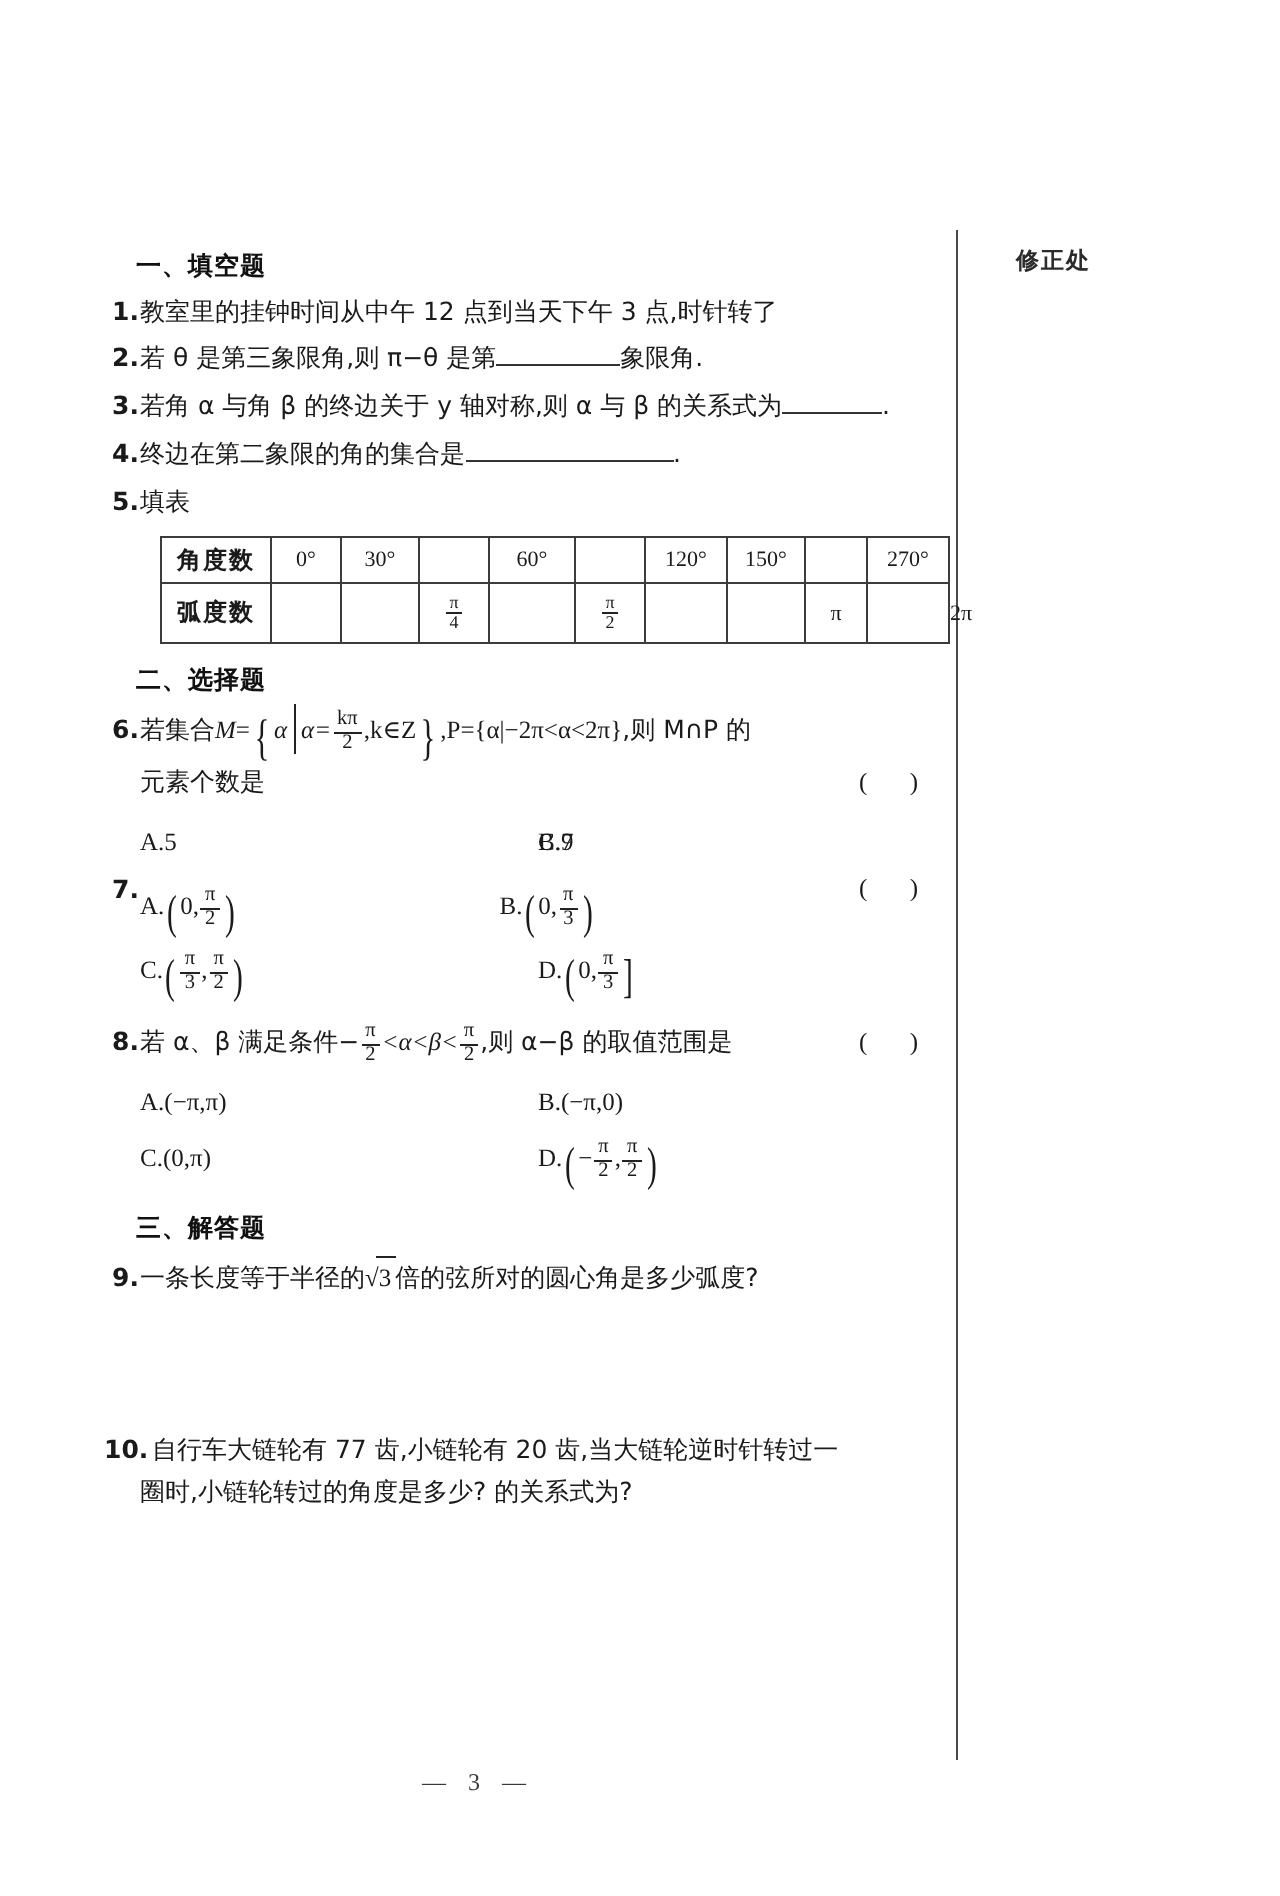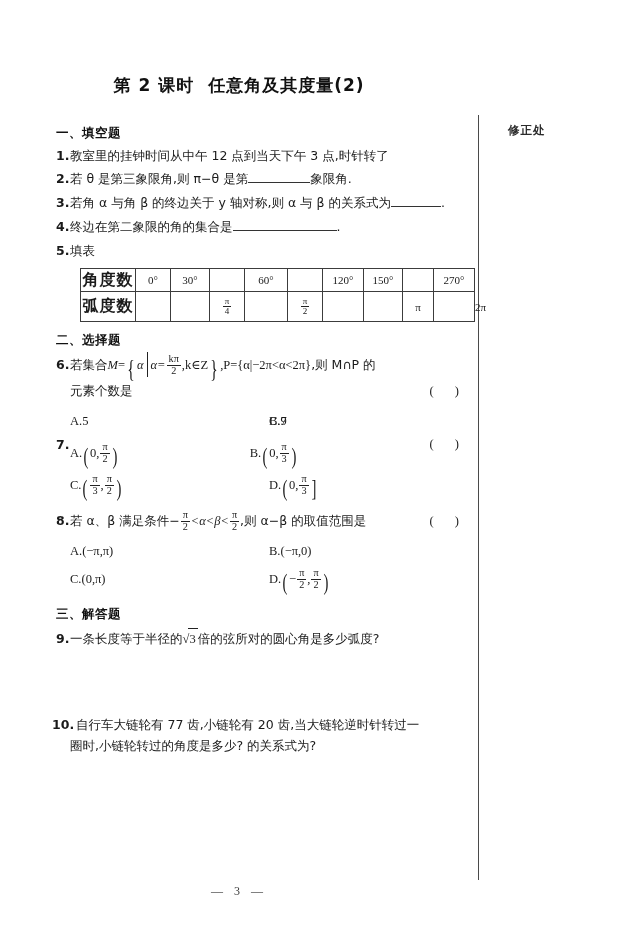--- a/index.html
+++ b/index.html
@@ -60,21 +60,21 @@
     position: absolute;
     left: 56px;
     top: 118px;
     width: 412px;
   }
 
   .section-head {
     font-size: 12.5px;
     font-weight: bold;
     font-family: Liberation Sans, sans-serif;
-    margin: 7px 0 3px 0;
+    margin: 7px 0 3px 12px;
     letter-spacing: 0.5px;
     color: #111;
   }
   .section-head.tight { margin-top: 10px; }
 
   .q {
     position: relative;
     font-size: 12.5px;
     line-height: 21px;
     margin: 2px 0 0 0;
@@ -156,21 +156,21 @@
     border: 1px solid #3c3c3c;
     text-align: center;
     font-size: 11px;
     font-family: "Liberation Serif", serif;
     padding: 0;
     height: 22px;
   }
   .fill-table tr.rad td { height: 29px; }
   .fill-table td.rowhead {
     font-family: "DejaVu Sans", sans-serif;
-    font-size: 16px;
+    font-size: 12px;
     font-weight: bold;
     letter-spacing: 1px;
   }
 
   
   .opts {
     position: relative;
     padding-left: 14px;
     font-size: 12.5px;
     line-height: 22px;
@@ -200,23 +200,20 @@
     color: #3a3a3a;
     letter-spacing: 4px;
     font-family: "Liberation Serif", serif;
   }
 </style>
 </head>
 <body>
 
 <div id="page">
 
-  <div class="page-title">
-    <span>第 2 课时</span><span class="gap"></span><span>任意角及其度量(2)</span>
-  </div>
 
   <div class="divider"></div>
   <div class="margin-note">修正处</div>
 
   <div id="content">
 
     <div class="section-head">一、填空题</div>
 
     <div class="q">
       <span class="num">1.</span>

